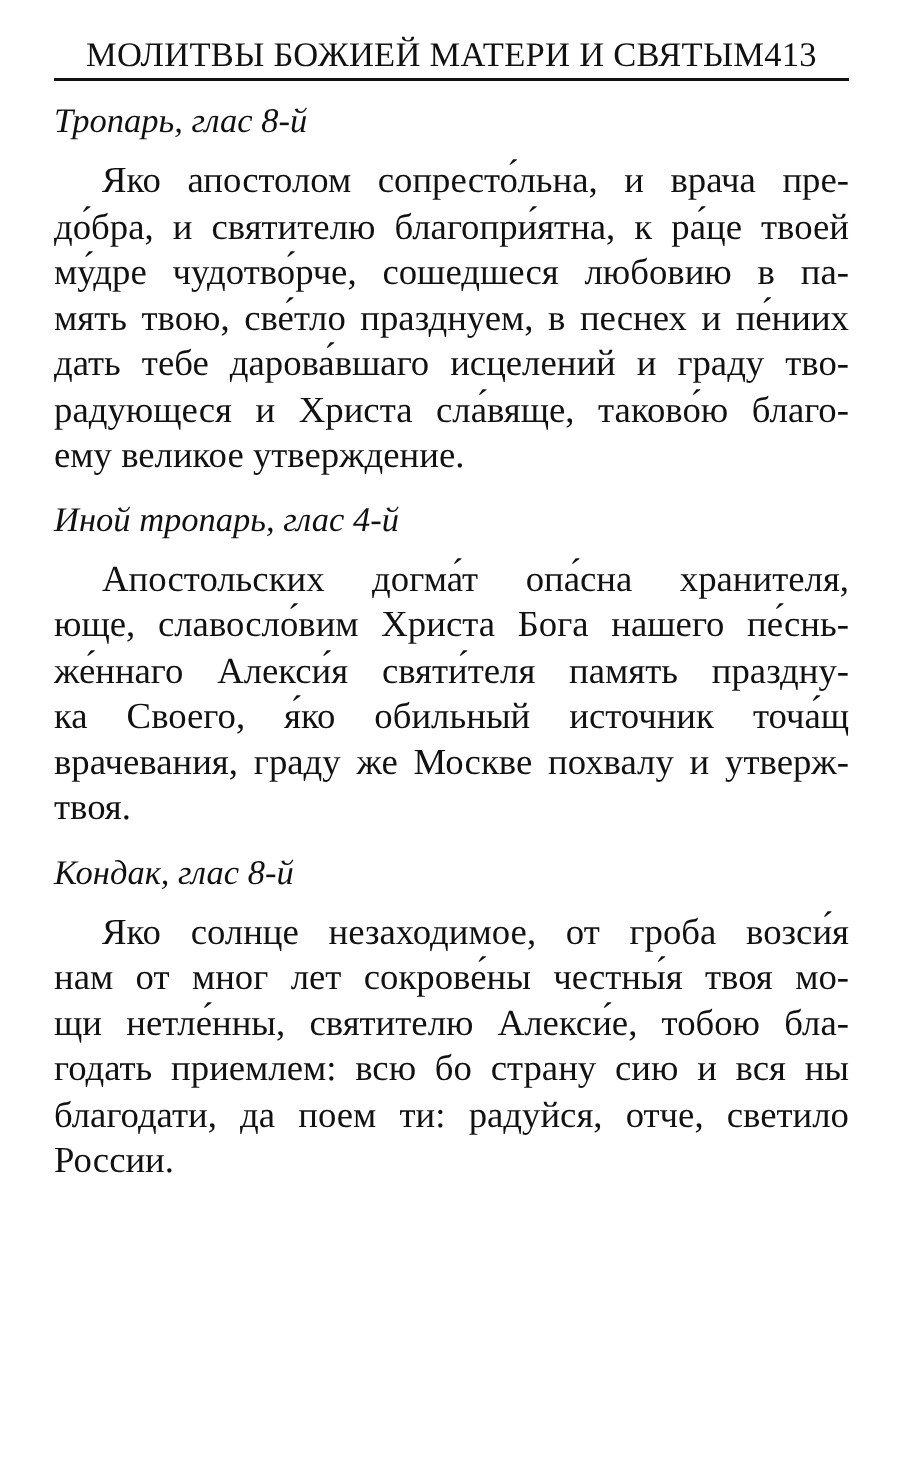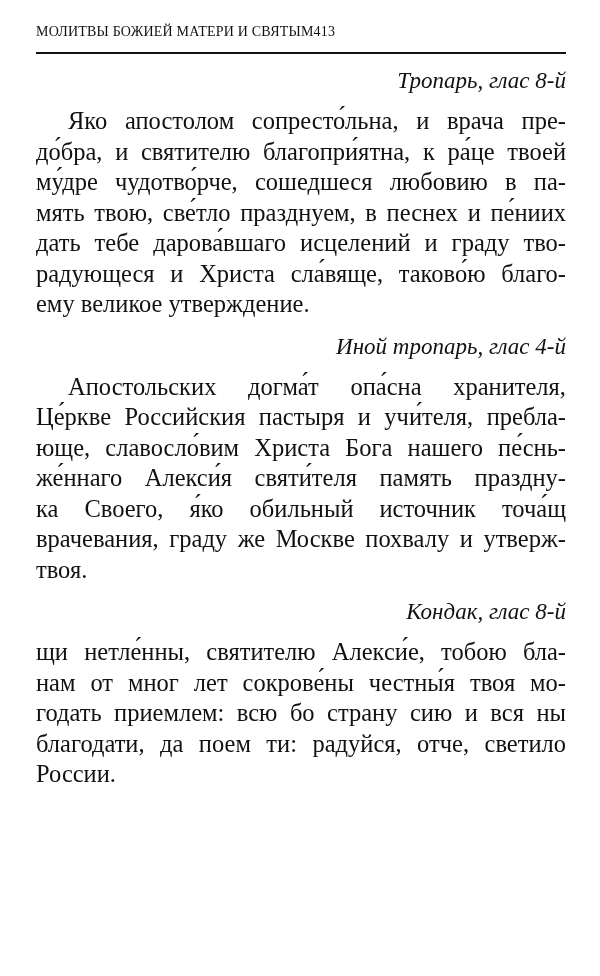--- a/index.html
+++ b/index.html
@@ -16,33 +16,33 @@
       color: #111111;
     }
     .page {
       position: absolute;
       left: 36px;
       top: 24px;
       width: 530px;
     }
     .running-header {
       display: flex;
-      justify-content: flex-start;
+      justify-content: center;
       align-items: baseline;
       height: 28px;
       border-bottom: 2px solid #111;
       padding-bottom: 0;
-      font-size: 14px;
+      font-size: 23px;
       letter-spacing: 0.2px;
     }
     .running-header .title {
       text-transform: uppercase;
     }
     .heading {
-      text-align: right;
+      text-align: left;
       font-style: italic;
       font-size: 23px;
       line-height: 30px;
     }
     .section {
       margin: 0;
     }
     .section .heading {
       margin-top: 12px;
       margin-bottom: 10px;
@@ -83,30 +83,30 @@
     <div class="body-line">му́дре чудотво́рче, сошедшеся любовию в па-</div>
     <div class="body-line">мять твою, све́тло празднуем, в песнех и пе́ниих</div>
     <div class="body-line">дать тебе дарова́вшаго исцелений и граду тво-</div>
     <div class="body-line">радующеся и Христа сла́вяще, таково́ю благо-</div>
     <div class="body-line last">ему великое утверждение.</div>
   </div>
 
   <div class="section">
     <div class="heading">Иной тропарь, глас 4-й</div>
     <div class="body-line first">Апостольских догма́т опа́сна хранителя,</div>
-    <div class="body-line">Це́ркве Российския пастыря и учи́теля, пребла-</div>
     <div class="body-line">юще, славосло́вим Христа Бога нашего пе́снь-</div>
     <div class="body-line">же́ннаго Алекси́я святи́теля память праздну-</div>
     <div class="body-line">ка Своего, я́ко обильный источник точа́щ</div>
     <div class="body-line">врачевания, граду же Москве похвалу и утверж-</div>
     <div class="body-line last">твоя.</div>
   </div>
 
   <div class="section">
     <div class="heading">Кондак, глас 8-й</div>
+    <div class="body-line first">Яко солнце незаходимое, от гроба возси́я</div>
+    <div class="body-line">нам от мног лет сокрове́ны честны́я твоя мо-</div>
     <div class="body-line">щи нетле́нны, святителю Алекси́е, тобою бла-</div>
-    <div class="body-line">нам от мног лет сокрове́ны честны́я твоя мо-</div>
     <div class="body-line">годать приемлем: всю бо страну сию и вся ны</div>
     <div class="body-line">благодати, да поем ти: радуйся, отче, светило</div>
     <div class="body-line last">России.</div>
   </div>
 
 </div>
 
 </body></html>

